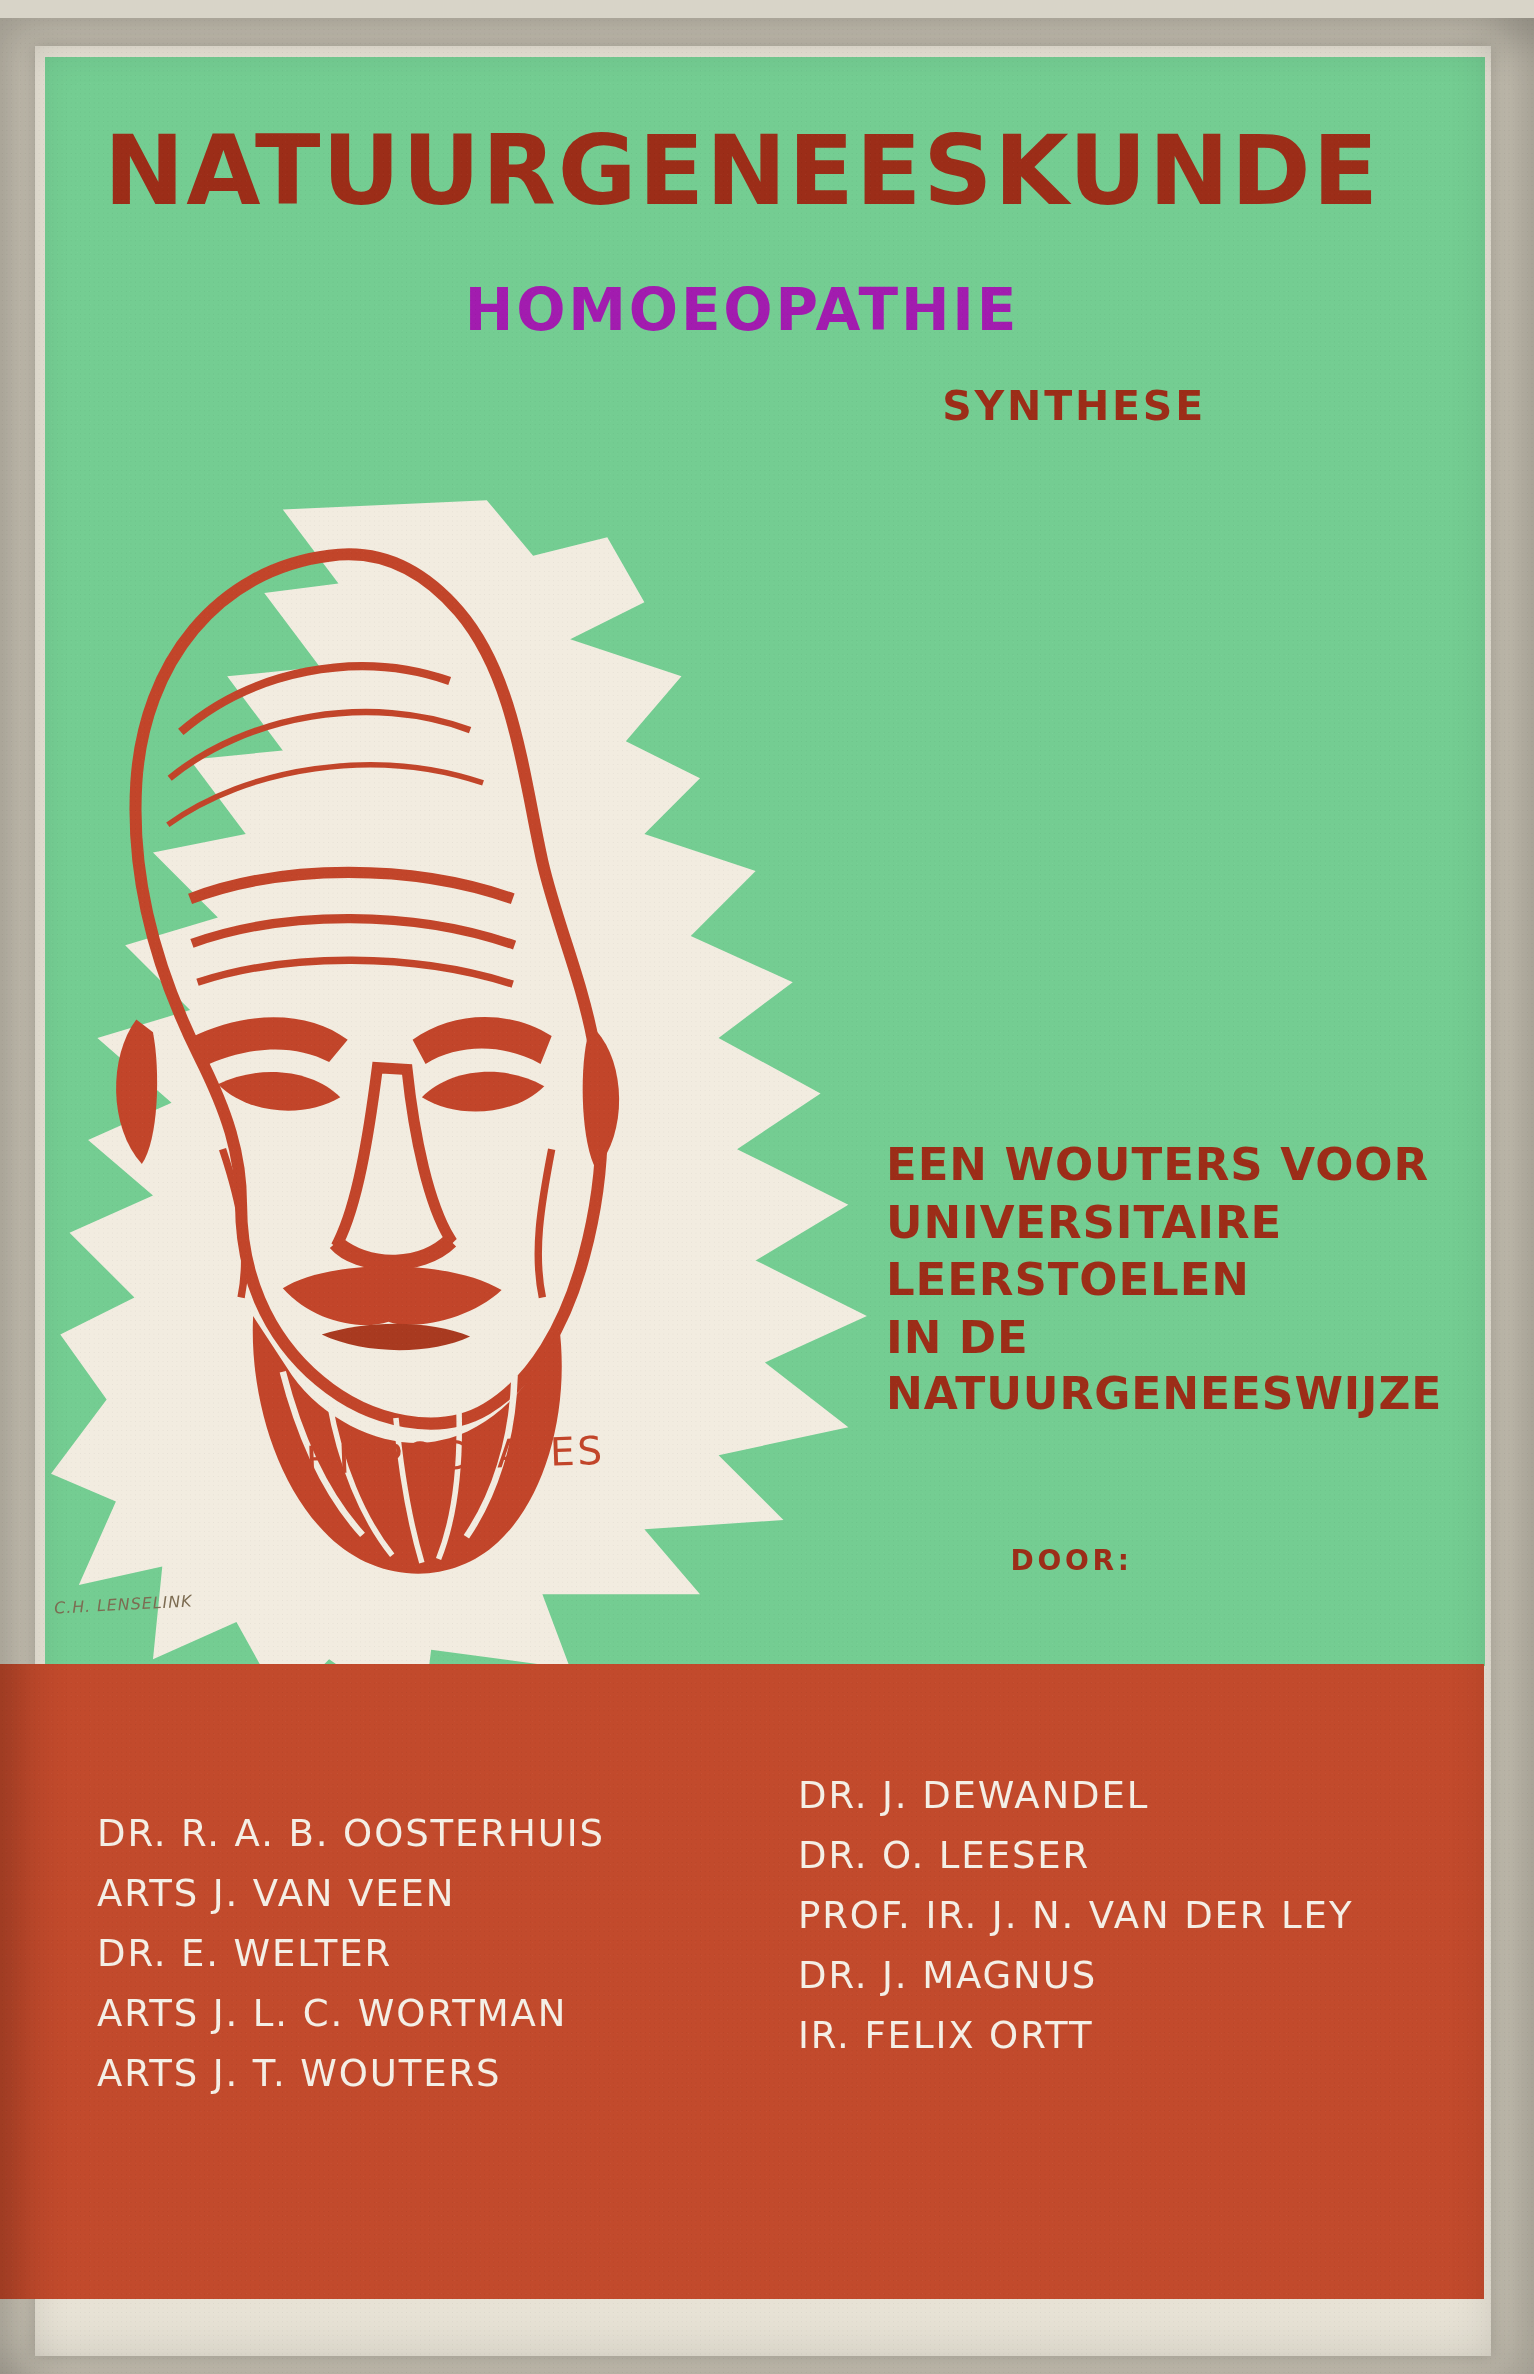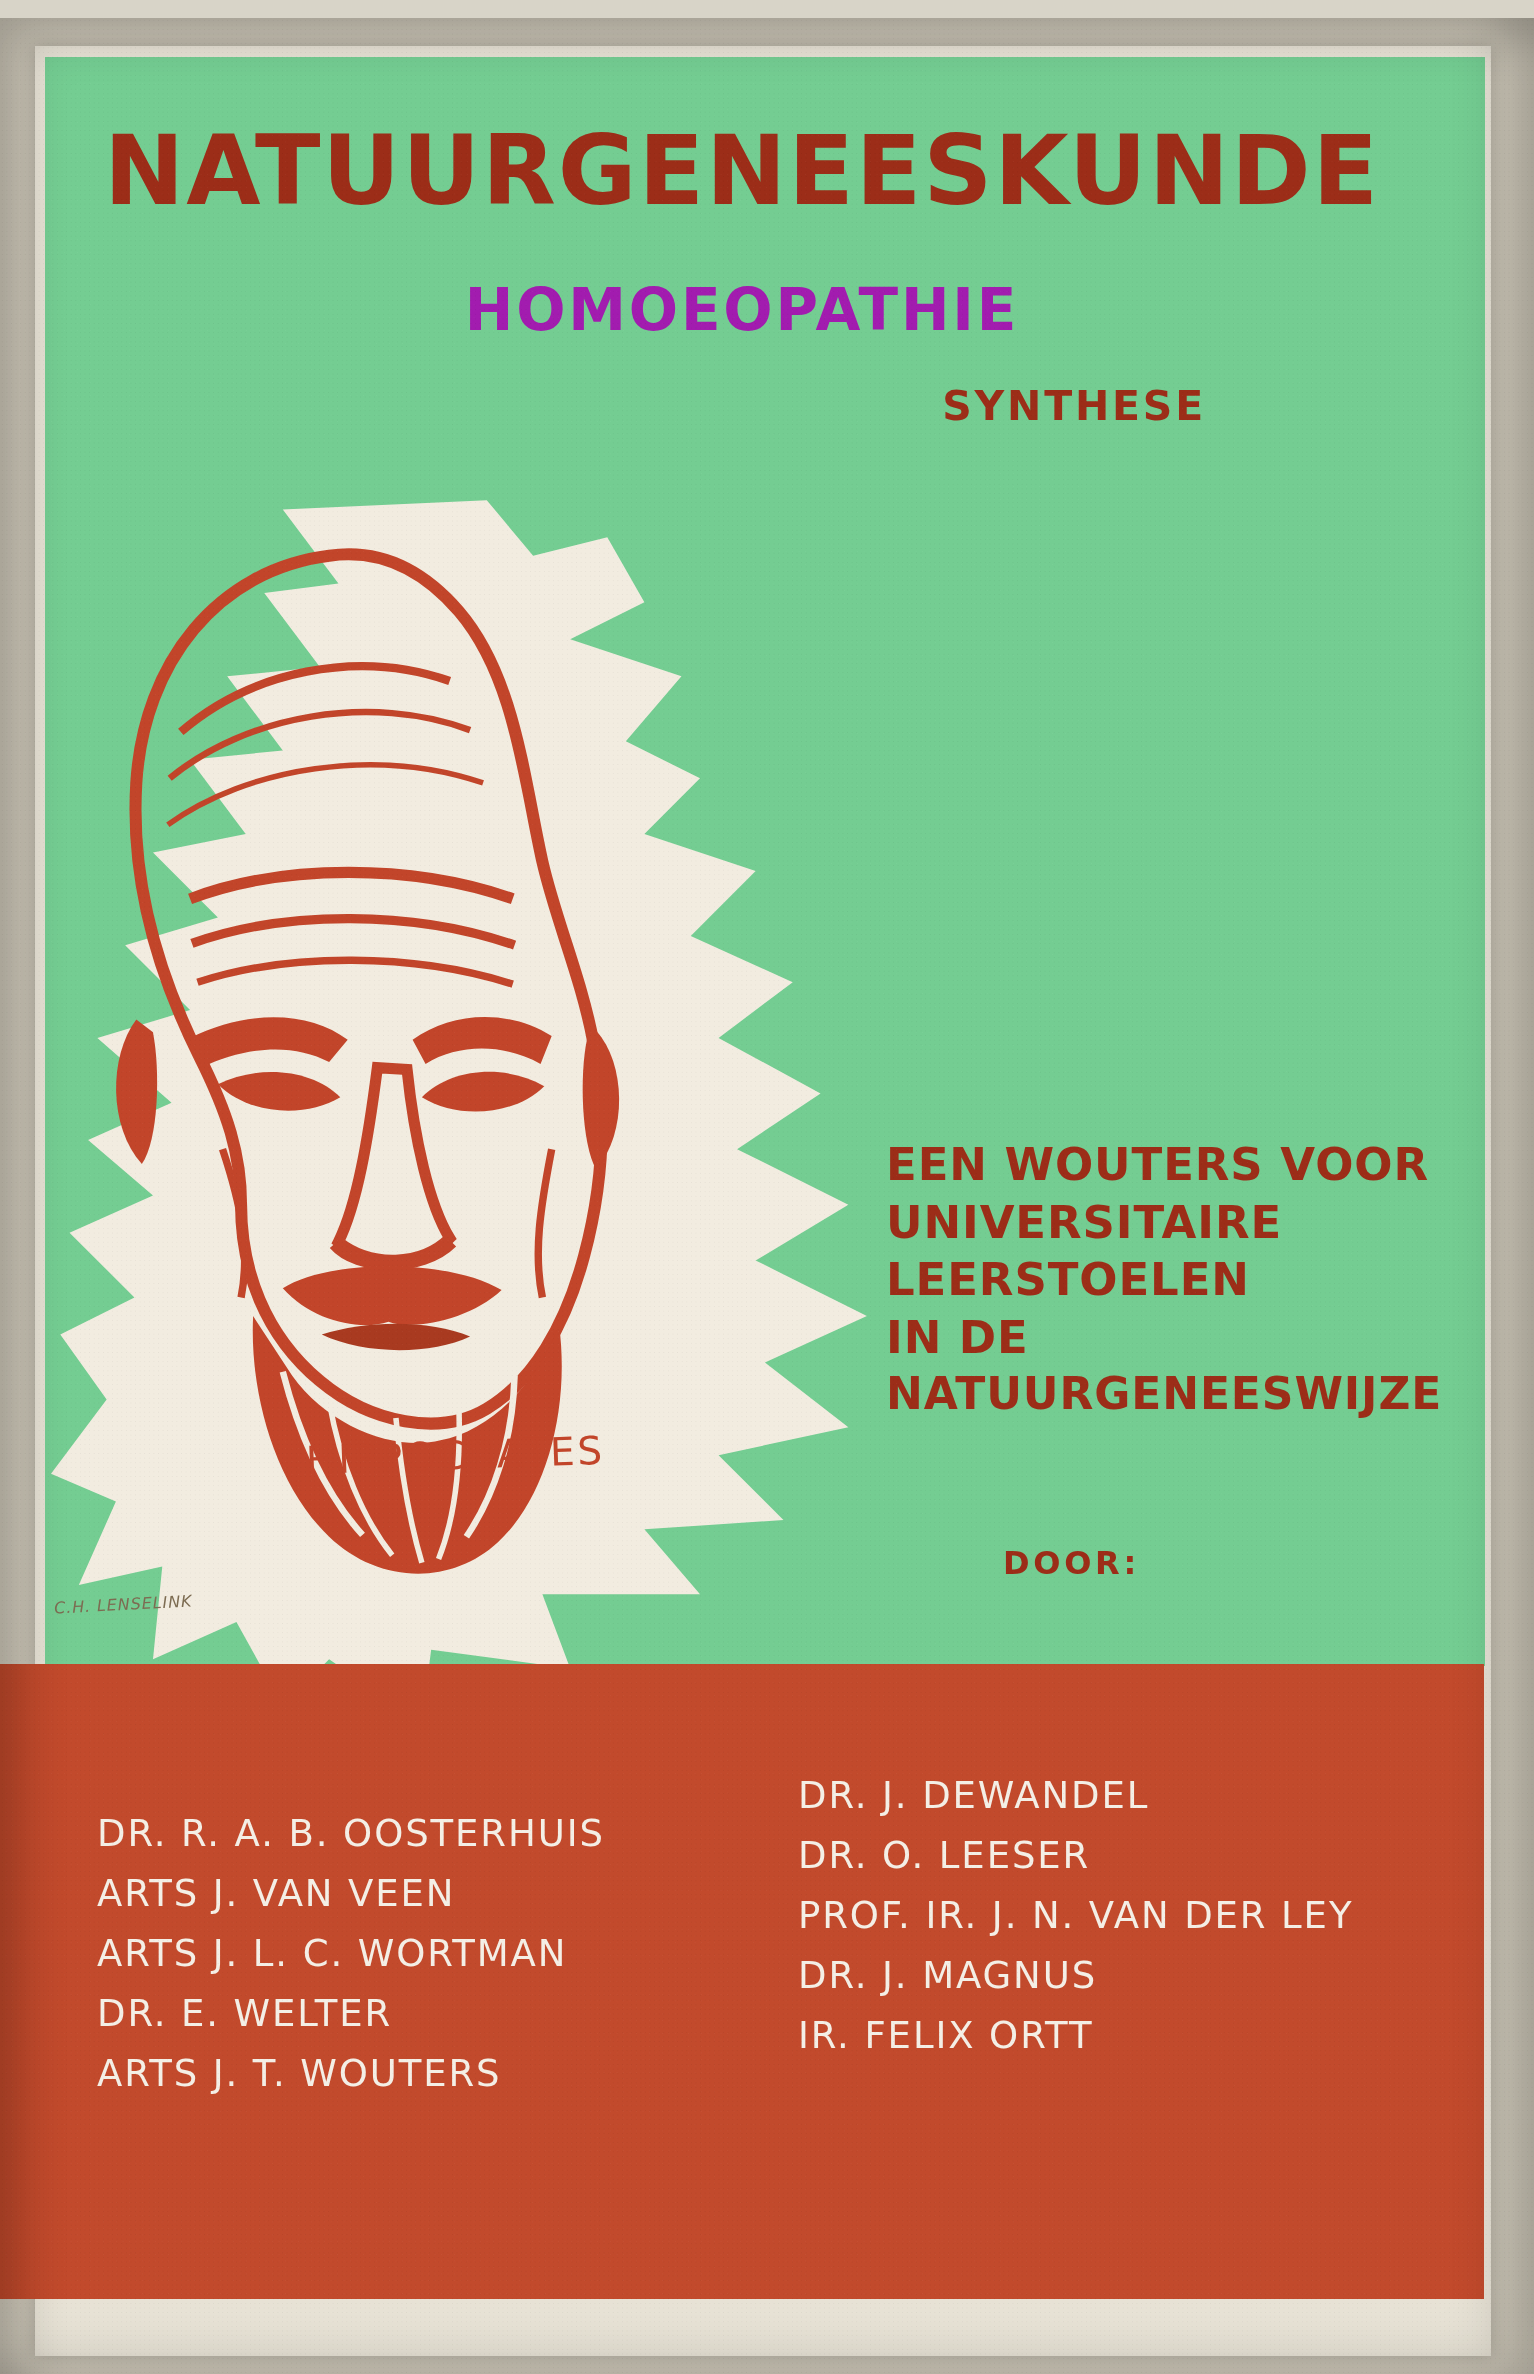--- a/index.html
+++ b/index.html
@@ -108,21 +108,21 @@
     font-family: "DejaVu Sans", sans-serif;
   }
   .pleidooi div { white-space: nowrap; }
   .pleidooi .line-wide { font-size: 44px; }
   .door {
     position: absolute;
     left: 886px;
     top: 1526px;
     width: 371px;
     color: #9c2d18;
-    font-size: 32px;
+    font-size: 28px;
     font-weight: bold;
     letter-spacing: 3.7px;
     text-align: center;
     font-family: "DejaVu Sans", sans-serif;
   }
 
   
   .portrait-wrap {
     position: absolute;
     left: 51px;
@@ -285,22 +285,22 @@
   <div class="door">DOOR:</div>
 
   <div class="hippocrates-label">HIPPOCRATES</div>
   <div class="signature">C.H. LENSELINK</div>
 
   <div class="red-panel"></div>
 
   <div class="authors authors-left">
     <div>DR. R. A. B. OOSTERHUIS</div>
     <div>ARTS J. VAN VEEN</div>
+    <div>DR. E. WELTER</div>
     <div>ARTS J. L. C. WORTMAN</div>
-    <div>DR. E. WELTER</div>
     <div>ARTS J. T. WOUTERS</div>
   </div>
 
   <div class="authors authors-right">
     <div>DR. J. DEWANDEL</div>
     <div>DR. O. LEESER</div>
     <div>PROF. IR. J. N. VAN DER LEY</div>
     <div>DR. J. MAGNUS</div>
     <div>IR. FELIX ORTT</div>
   </div>

